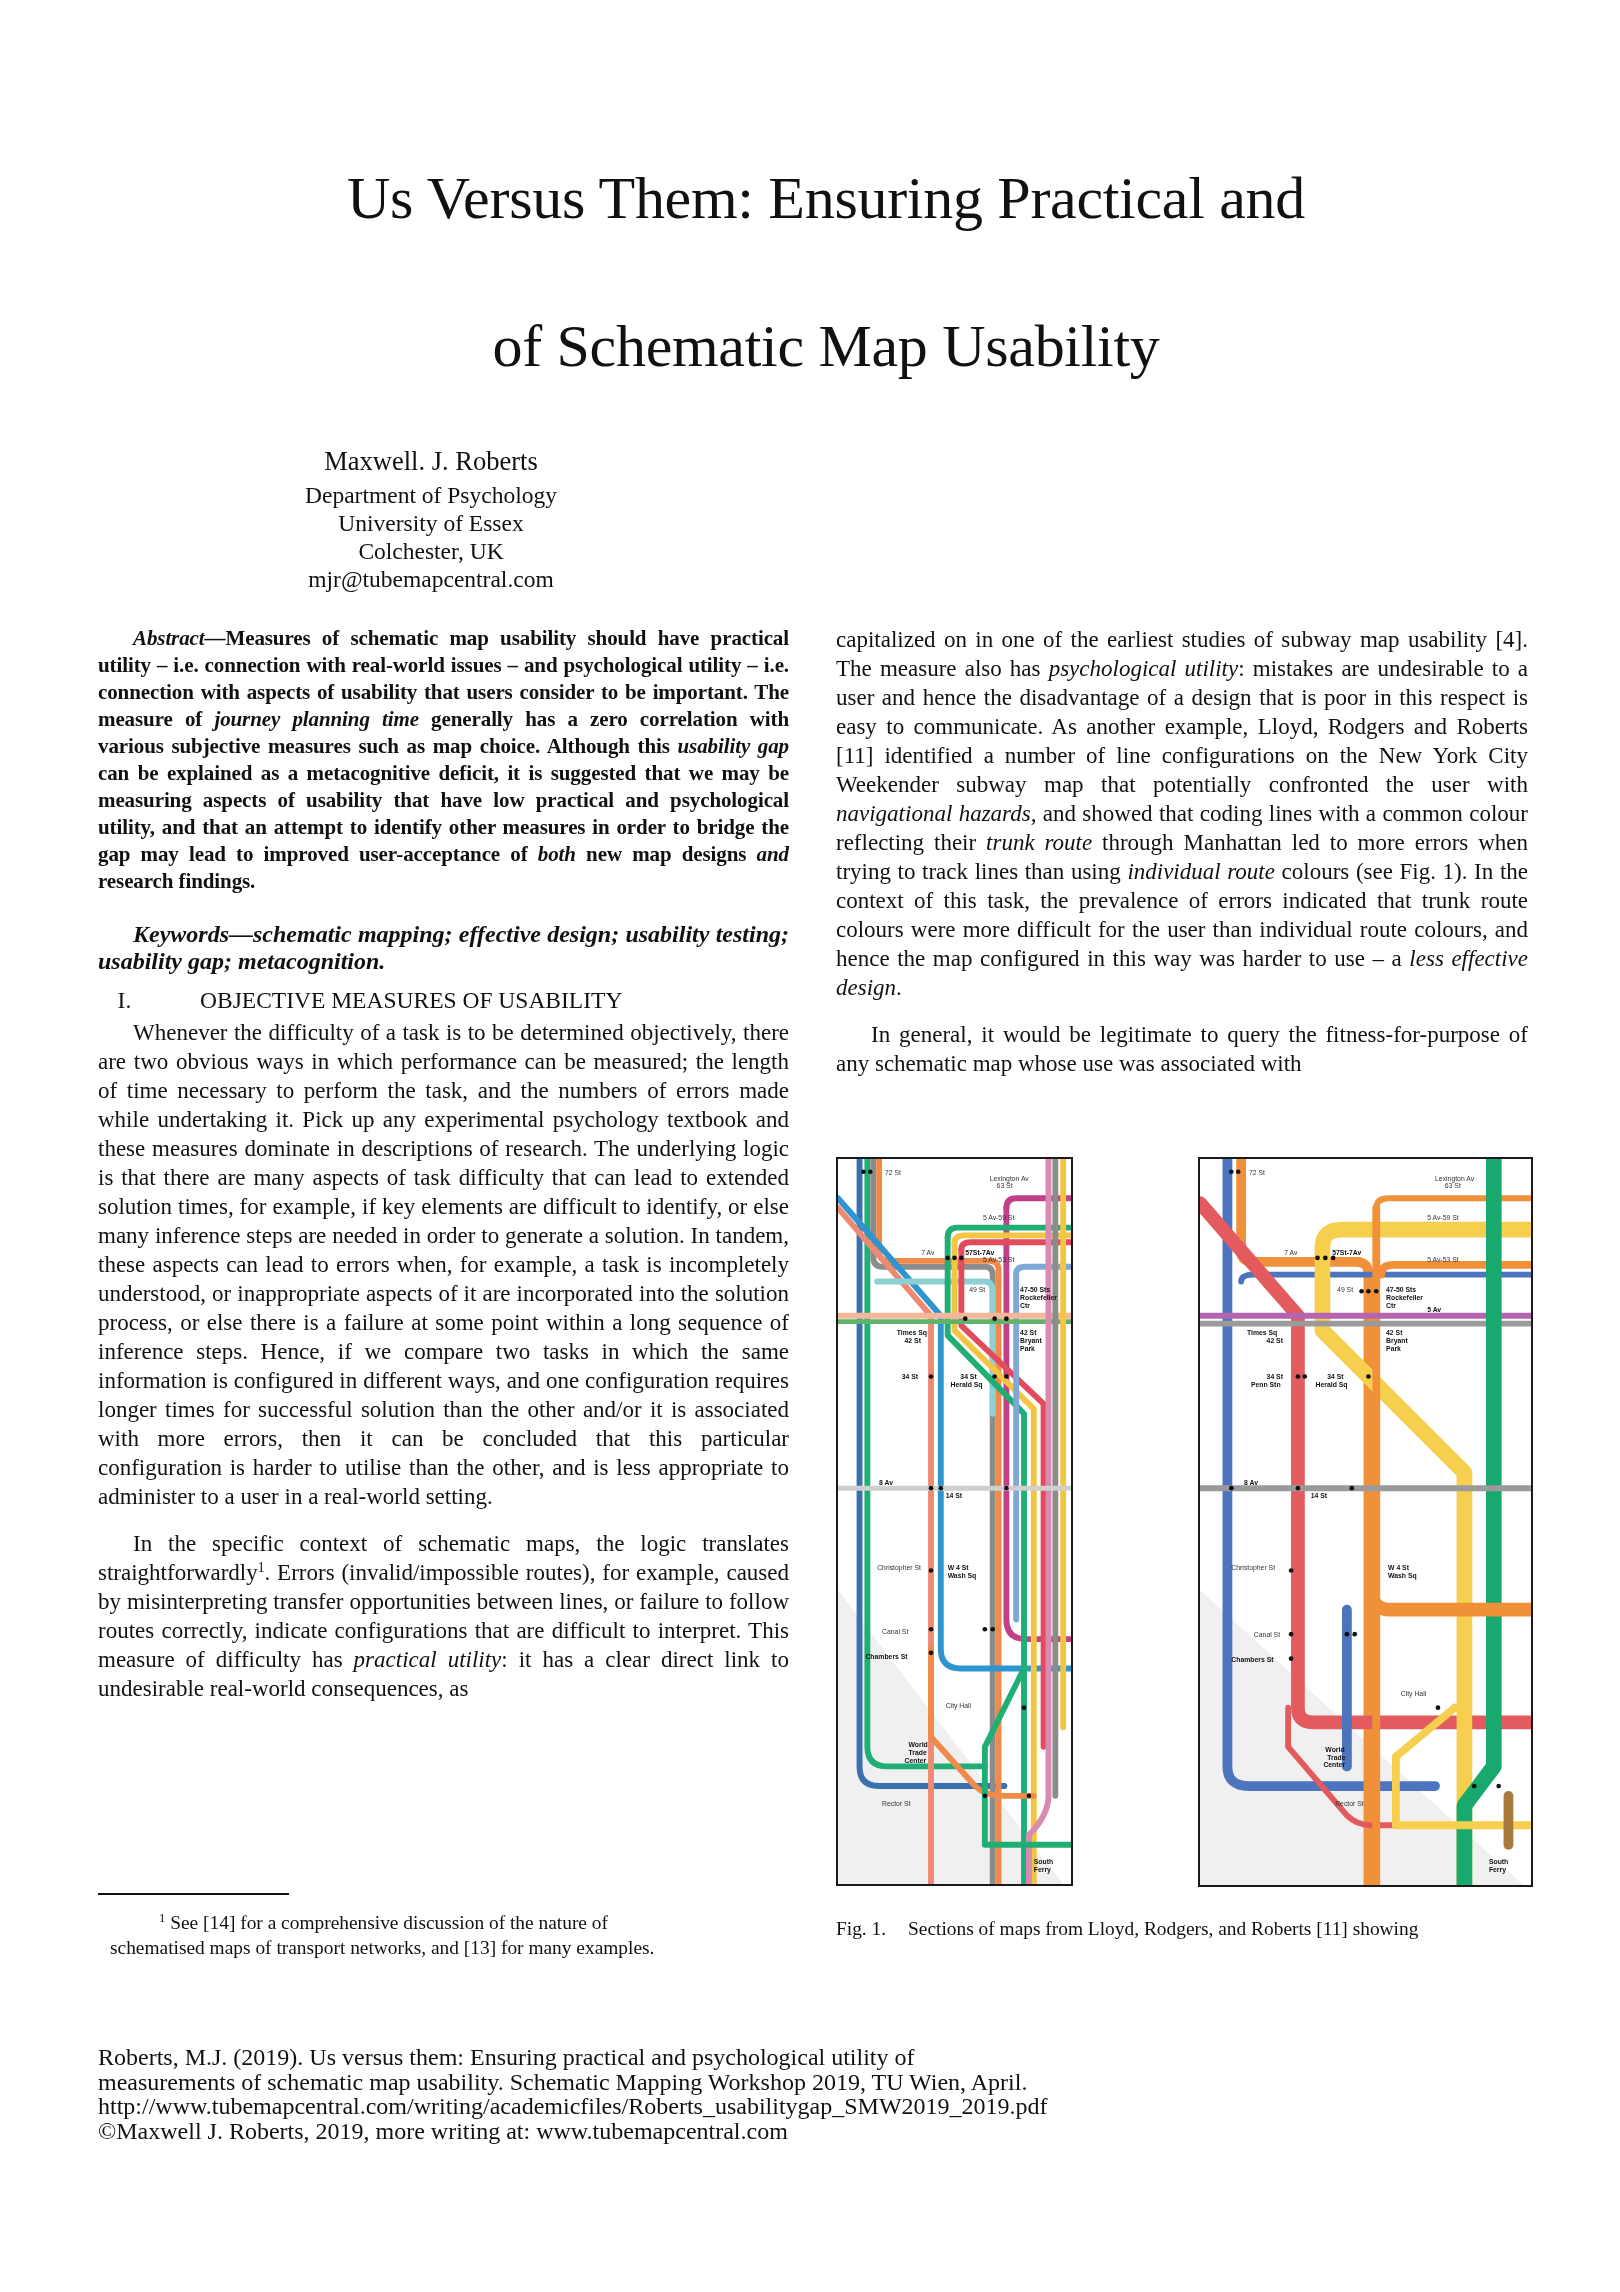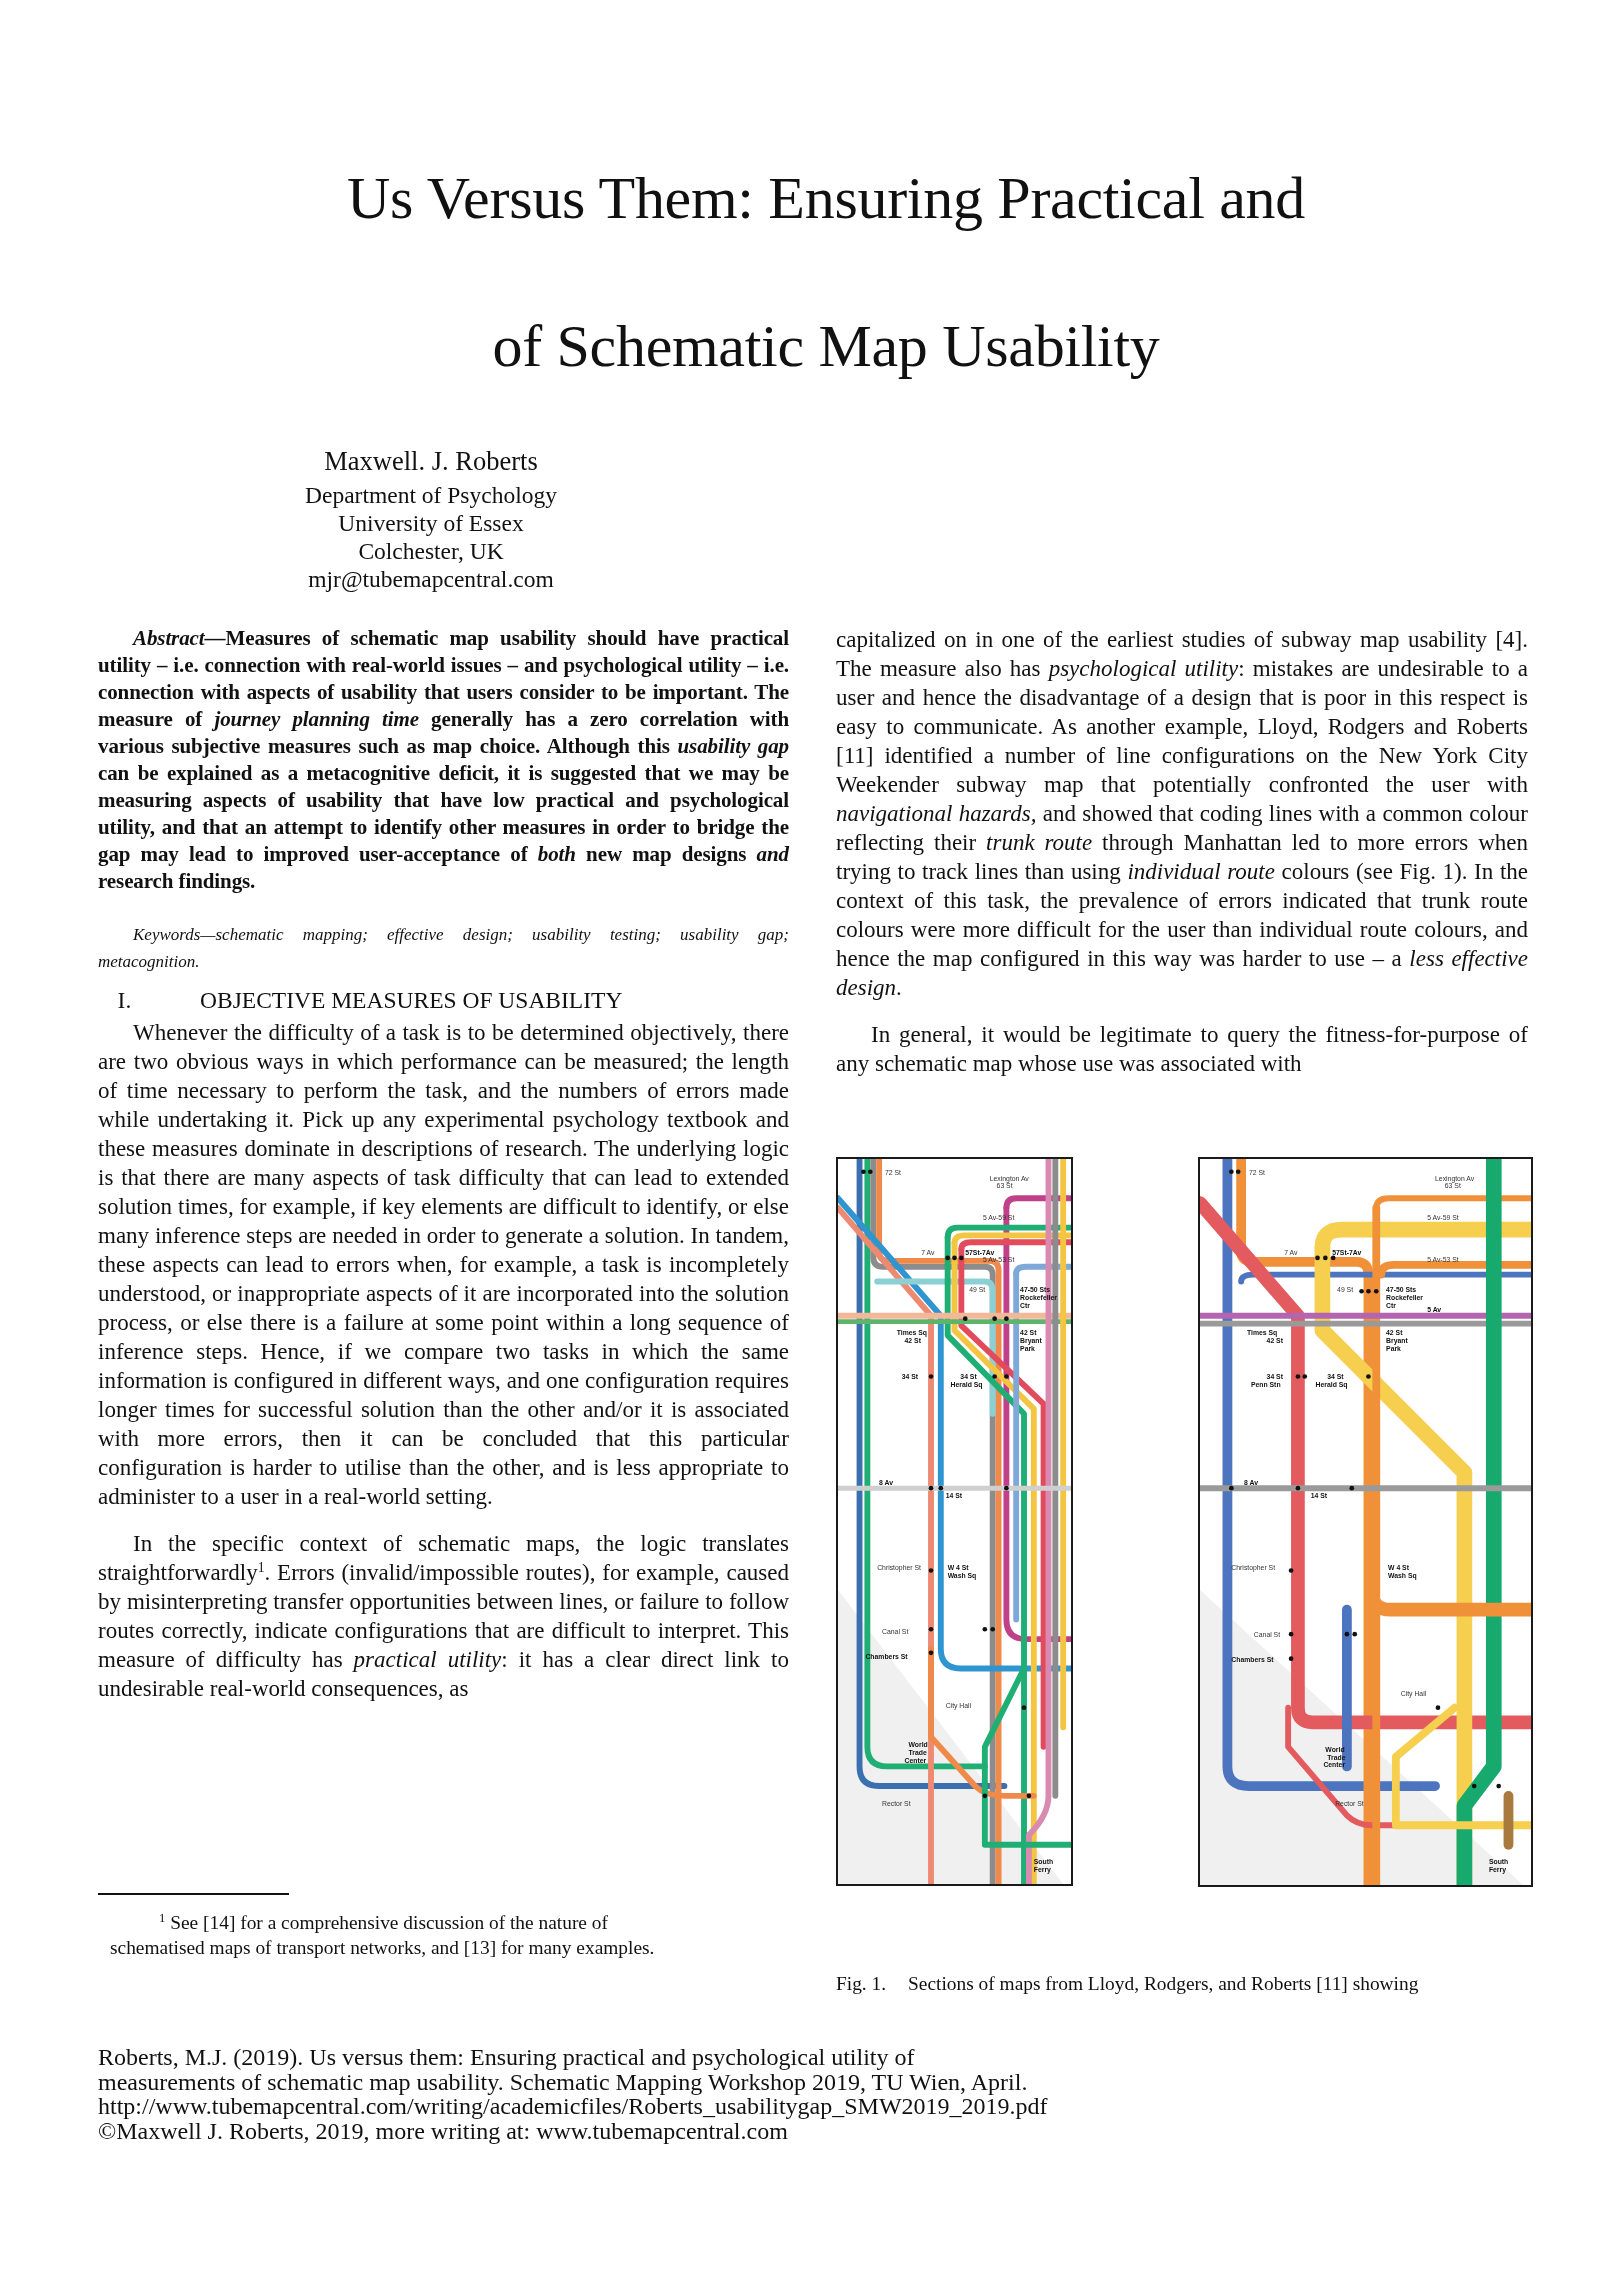--- a/index.html
+++ b/index.html
@@ -9,35 +9,35 @@
            font-size:60px; line-height:74px; font-weight:normal; margin:16px; letter-spacing:-0.3px; }
   .author-block { position:absolute; left:245px; top:446px; width:372px; text-align:center; }
   .author-name { font-size:26.5px; line-height:31px; margin-bottom:3.9px; }
   .affil { font-size:23.5px; line-height:28px; }
   .col { position:absolute; font-size:23px; line-height:29px; text-align:justify; }
   .col-left { left:98px; top:625px; width:691px; }
   .col-right { left:836px; top:625px; width:692px; }
   p { margin:0; }
   .indent { text-indent:35px; }
   .abstract { font-weight:bold; font-family:"Liberation Serif", serif; font-size:21px; line-height:27px; letter-spacing:-0.1px; }
-  .keywords { font-weight:normal; font-style:italic; font-size:17px; line-height:27px; margin-top:25.5px; }
+  .keywords { font-weight:bold; font-style:italic; font-size:24px; line-height:27px; margin-top:25.5px; }
   .section-heading { text-align:left; margin-top:11.8px; margin-bottom:2.9px; font-size:23.5px; line-height:29px; }
   .section-heading .num { display:inline-block; width:102px; padding-left:19.6px; box-sizing:border-box; }
   .gap { margin-top:17.6px; }
   i, em { font-style:italic; }
   sup { font-size:13.7px; vertical-align:7.8px; line-height:0; }
   .fn-rule { position:absolute; left:98px; top:1893px; width:191px; height:2px; background:#111; }
   .footnote { position:absolute; left:110px; top:1911px; width:686px; font-size:19.4px; line-height:24.5px; }
   .footnote .fn-first { padding-left:49px; }
   .footnote sup { font-size:12.7px; vertical-align:6.9px; }
   .figure { position:absolute; border:2px solid #1a1a1a; background:#fff; overflow:hidden; }
   .fig-left { left:836px; top:1157px; width:233px; height:725px; }
   .fig-right { left:1198px; top:1157px; width:331px; height:726px; }
   .figure svg { display:block; width:100%; height:100%; }
-  .caption { position:absolute; left:836px; top:1972px; width:692px; font-size:19.4px; line-height:24.5px; text-align:justify; }
+  .caption { position:absolute; left:836px; top:1917px; width:692px; font-size:19.4px; line-height:24.5px; text-align:justify; }
   .caption .lbl { display:inline-block; width:72px; }
   .caption .cap-l2 { padding-left:72px; text-align:left; }
   .citation { position:absolute; left:98px; top:2045px; width:980px; font-size:24px; line-height:24.5px; }
   .map-text { font-family:"Liberation Sans", "DejaVu Sans", sans-serif; }
 </style>
 </head>
 <body>
 
 <h1 class="title">
   <span>Us Versus Them: Ensuring Practical and</span><br>

